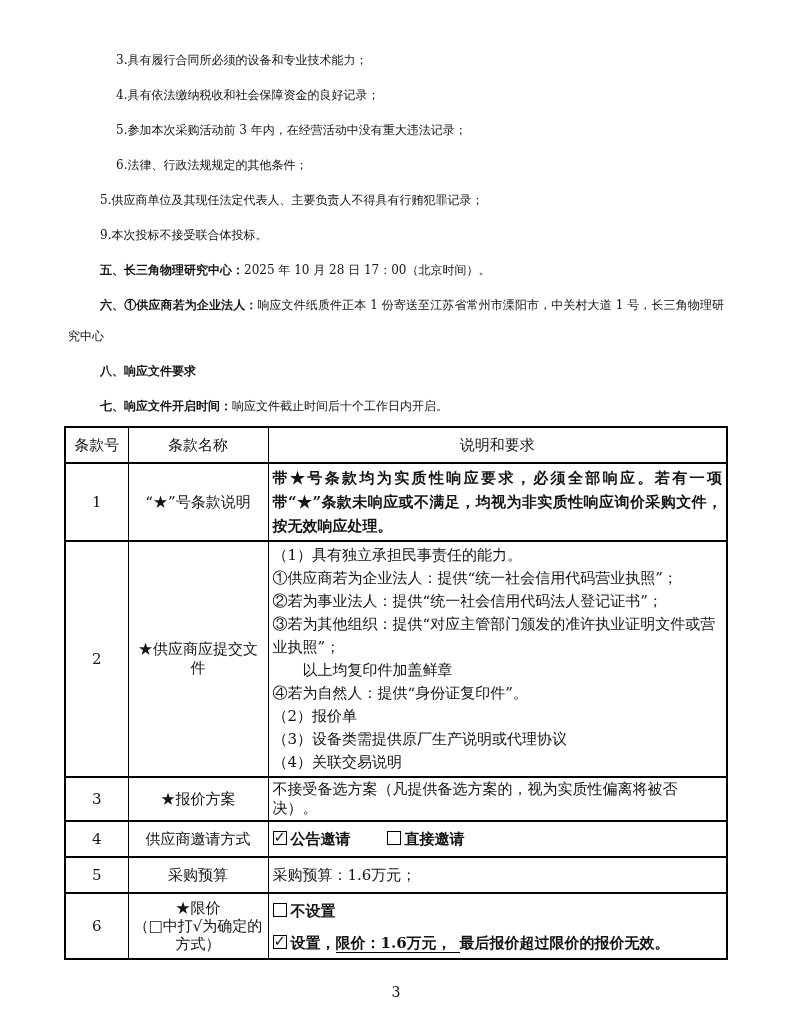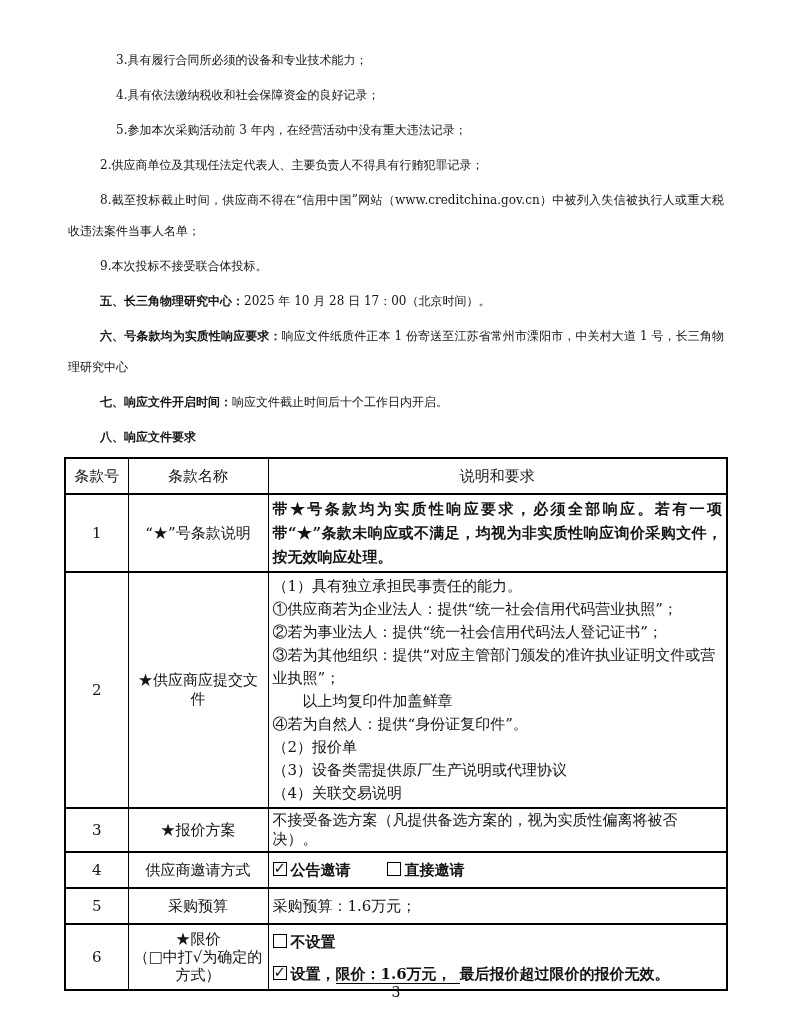--- a/index.html
+++ b/index.html
@@ -89,32 +89,32 @@
   }
 </style>
 </head>
 <body>
 
 <div class="page">
 
   <p class="para indent-3">3.具有履行合同所必须的设备和专业技术能力；</p>
   <p class="para indent-3">4.具有依法缴纳税收和社会保障资金的良好记录；</p>
   <p class="para indent-3">5.参加本次采购活动前 3 年内，在经营活动中没有重大违法记录；</p>
-  <p class="para indent-2">2.供应商单位及其现任法定代表人、主要负责人不得具有行贿犯罪记录；</p>
-  <p class="para indent-2">8.截至投标截止时间，供应商不得在“信用中国”网站（www.creditchina.gov.cn）中被列入失信被执行人或重大税收违法案件当事人名单；</p>
+  <p class="para indent-3">6.法律、行政法规规定的其他条件；</p>
+  <p class="para indent-2">5.供应商单位及其现任法定代表人、主要负责人不得具有行贿犯罪记录；</p>
   <p class="para indent-2">9.本次投标不接受联合体投标。</p>
 
   <p class="para indent-2"><span class="lbl">五、长三角物理研究中心：</span><span>2025 年 10 月 28 日 17：00（北京时间）。</span></p>
 
-  <p class="para indent-2"><span class="lbl">六、号条款均为实质性响应要求：</span><span>响应文件纸质件正本 1 份寄送至江苏省常州市溧阳市，中关村大道 1 号，长三角物理研究中心</span></p>
+  <p class="para indent-2"><span class="lbl">六、①供应商若为企业法人：</span><span>响应文件纸质件正本 1 份寄送至江苏省常州市溧阳市，中关村大道 1 号，长三角物理研究中心</span></p>
 
 
+  <p class="para indent-2 lbl">八、响应文件要求</p>
+
   <p class="para indent-2"><span class="lbl">七、响应文件开启时间：</span><span>响应文件截止时间后十个工作日内开启。</span></p>
-
-  <p class="para indent-2 lbl">八、响应文件要求</p>
 
   <table class="req">
     <colgroup>
         <col class="c-no">
         <col class="c-name">
         <col>
       </colgroup>
     <tbody>
         <tr class="r-head">
       <th class="cell-center">条款号</th>

